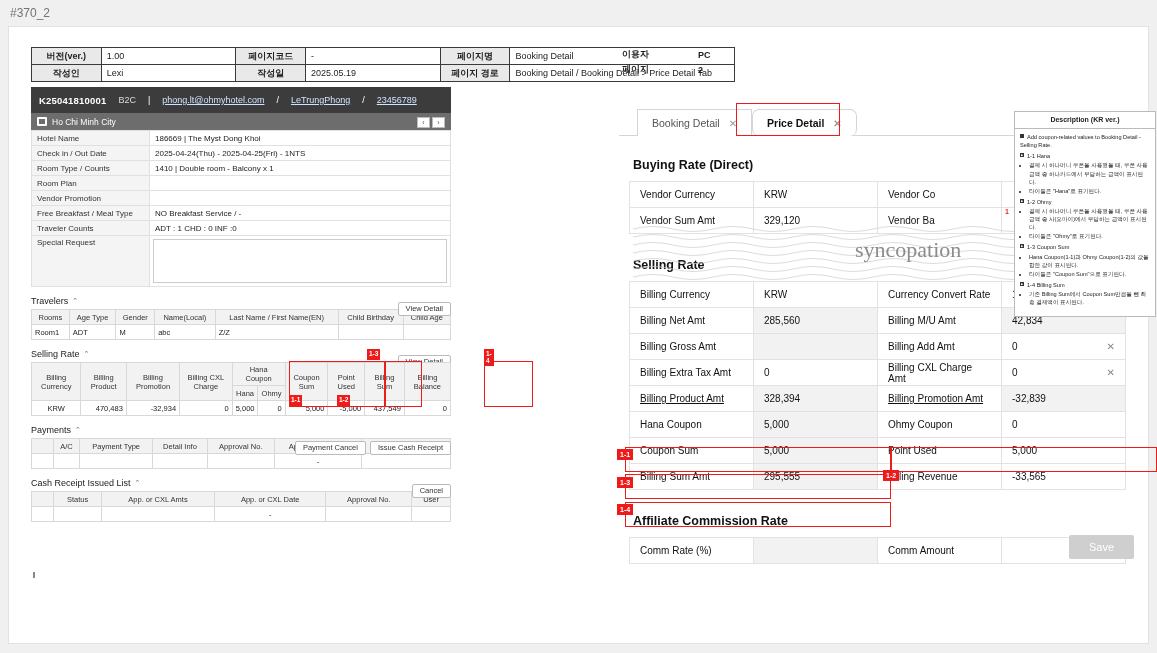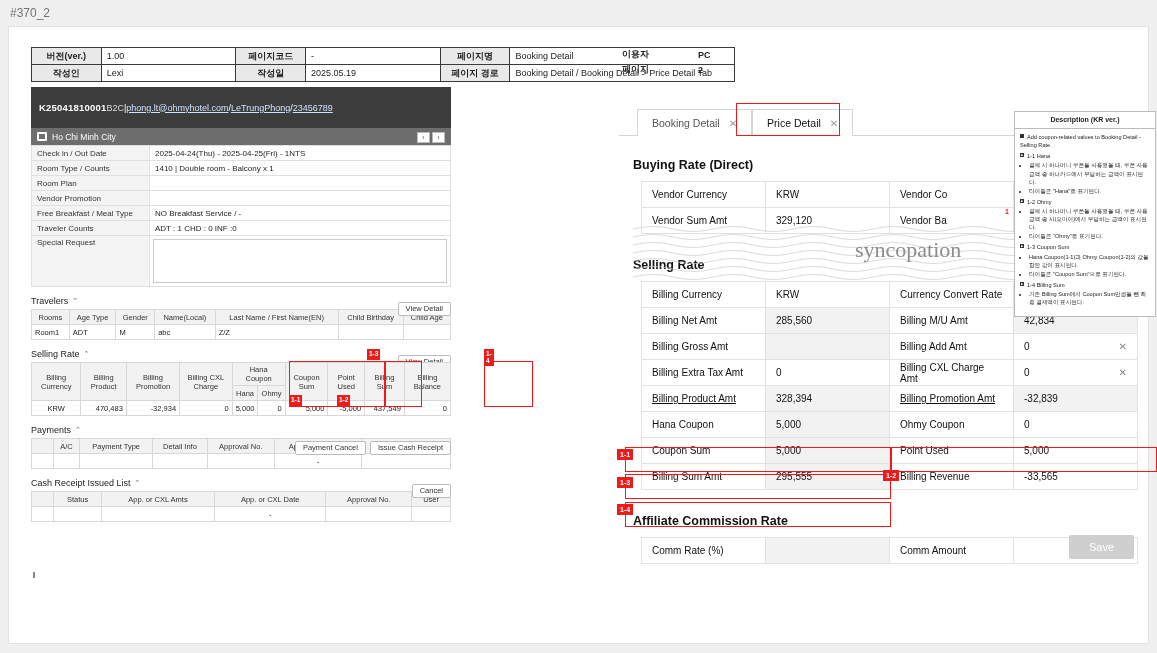--- a/index.html
+++ b/index.html
@@ -51,22 +51,22 @@
   }
 
   
   .leftshot {
     position:absolute; left:22px; top:60px;
     width:420px; height:510px;
     background:#fff;
   }
   .shot-topbar {
     background:#3c3c3c; color:#fff;
-    height:41px; display:flex; align-items:center;
-    padding:0 8px; font-size:9px; gap:0;
+    height:26px; display:flex; align-items:center;
+    padding:0 8px; font-size:9px; gap:12px;
   }
   .shot-topbar .bid { font-weight:bold; font-size:9.5px; letter-spacing:.2px;}
   .shot-topbar .b2c { color:#ddd; }
   .shot-topbar a { color:#cfe3ff; text-decoration:underline; }
   .shot-city {
     background:#6d6d6d; color:#fff; height:17px;
     display:flex; align-items:center; gap:5px;
     padding:0 6px; font-size:8.5px;
   }
   .city-ic { width:10px; height:9px; background:#fff; display:inline-block;
@@ -119,28 +119,28 @@
 
   
   .rightshot {
     position:absolute; left:610px; top:82px; width:520px; height:490px;
   }
   .tabs { display:flex; gap:0px; align-items:flex-end; margin-left:18px; }
   .tab {
     border:1px solid #d5d5d5; border-bottom:none; background:#fff;
     padding:7px 14px; font-size:10.5px; color:#555; display:flex; gap:9px; align-items:center;
   }
-  .tab.active { color:#111; font-weight:normal; }
+  .tab.active { color:#111; font-weight:bold;border-radius:7px; }
   .tab .x { color:#999; font-size:10px; }
   .tab-underline { height:1px; background:#d5d5d5; margin-top:-1px; }
 
   .r-title { font-size:12.5px; font-weight:bold; margin:22px 0 9px 14px; color:#111; }
   .r-title.second { margin-top:24px; }
 
-  table.form { border-collapse:collapse; width:497px; margin-left:22px; font-size:10px; }
+  table.form { border-collapse:collapse; width:497px; margin-left:10px; font-size:10px; }
   table.form td { border:1px solid #e2e2e2; height:26px; padding:0 10px; vertical-align:middle; }
   table.form td.lbl { background:#fff; width:124px; color:#111; }
   table.form td.val { background:#fff; width:124px; color:#111; }
   table.form td.val.grey { background:#f2f2f2; }
   .u { text-decoration:underline; }
   .xmark { float:right; color:#888; font-size:10px; }
 
   .save-btn {
     position:absolute; right:14px; bottom:84px;
     background:#cfcfcf; color:#fff; border:none;
@@ -248,20 +248,24 @@
         <span>Ho Chi Minh City</span>
       </div>
       <div class="arrowbox">
         <span>‹</span>
         <span>›</span>
       </div>
     </div>
 
     <table class="kv">
       <tbody>
+          <tr>
+        <td class="k">Hotel Name</td>
+        <td class="v"><span>186669 | The Myst Dong Khoi</span></td>
+      </tr>
       <tr>
         <td class="k">Check in / Out Date</td>
         <td class="v">2025-04-24(Thu) - 2025-04-25(Fri) - 1NTS</td>
       </tr>
       <tr>
         <td class="k">Room Type / Counts</td>
         <td class="v">1410 | Double room - Balcony x 1</td>
       </tr>
       <tr>
         <td class="k">Room Plan</td>

